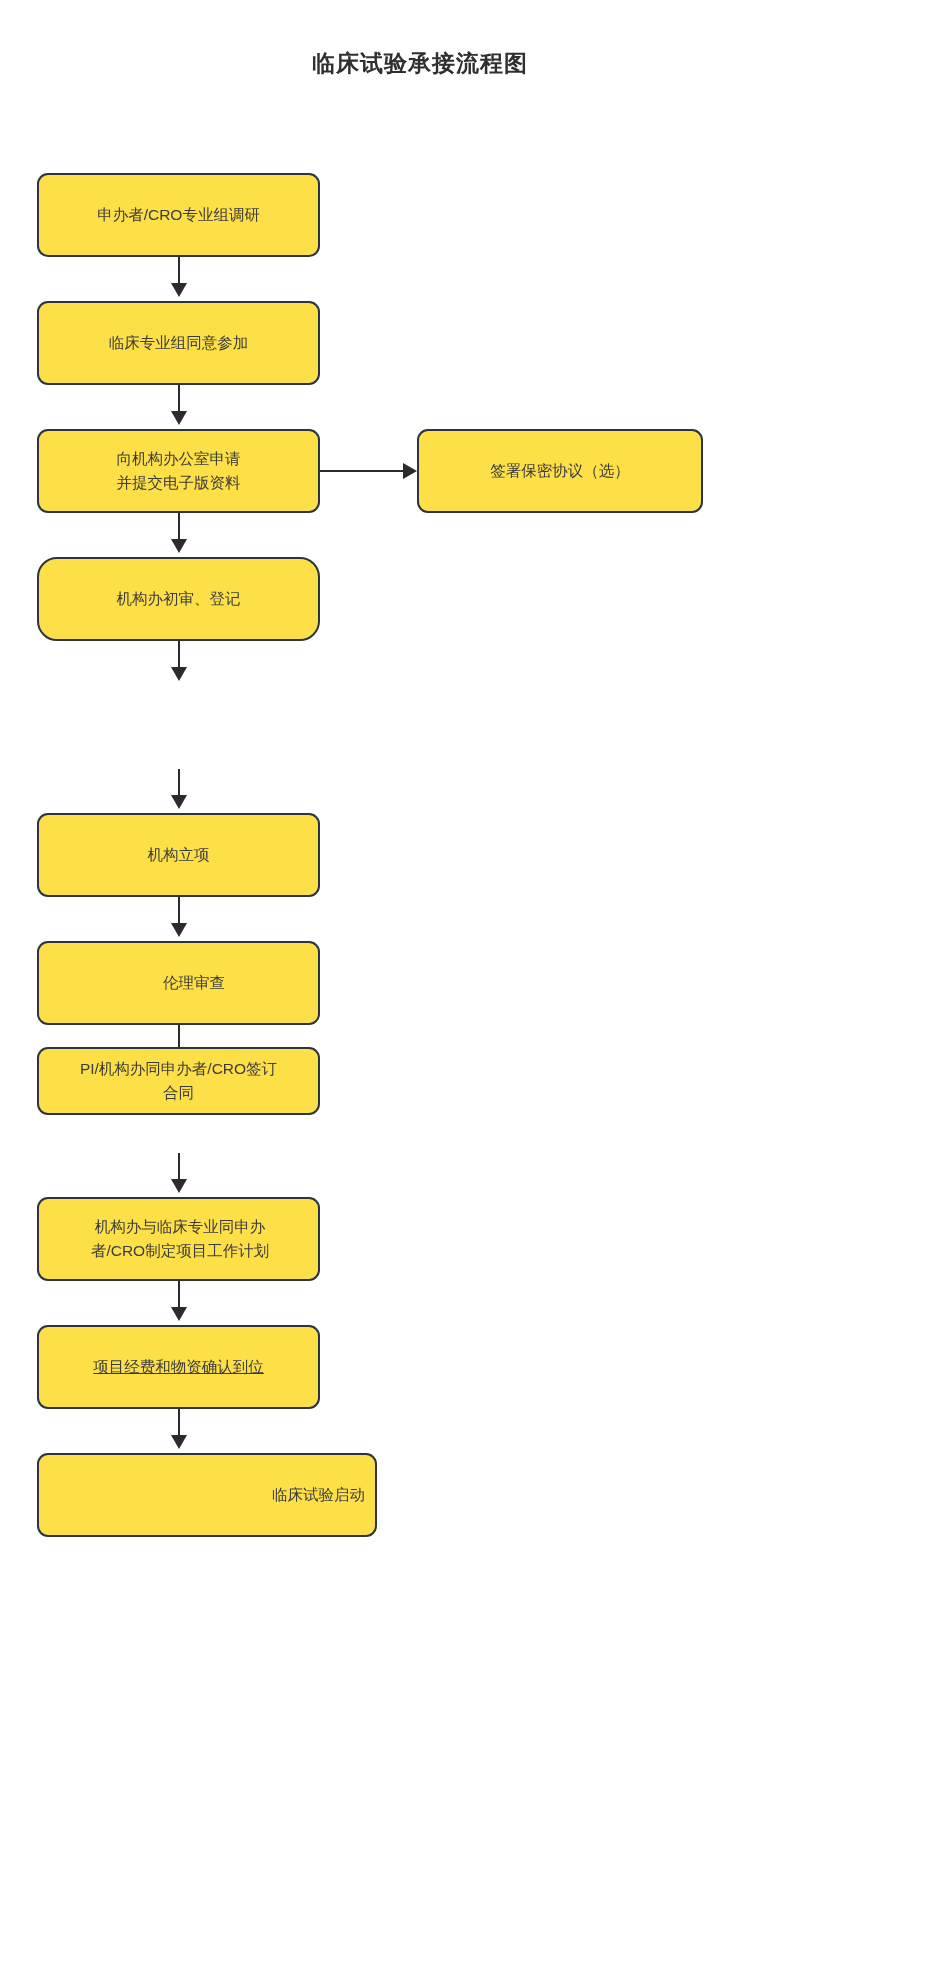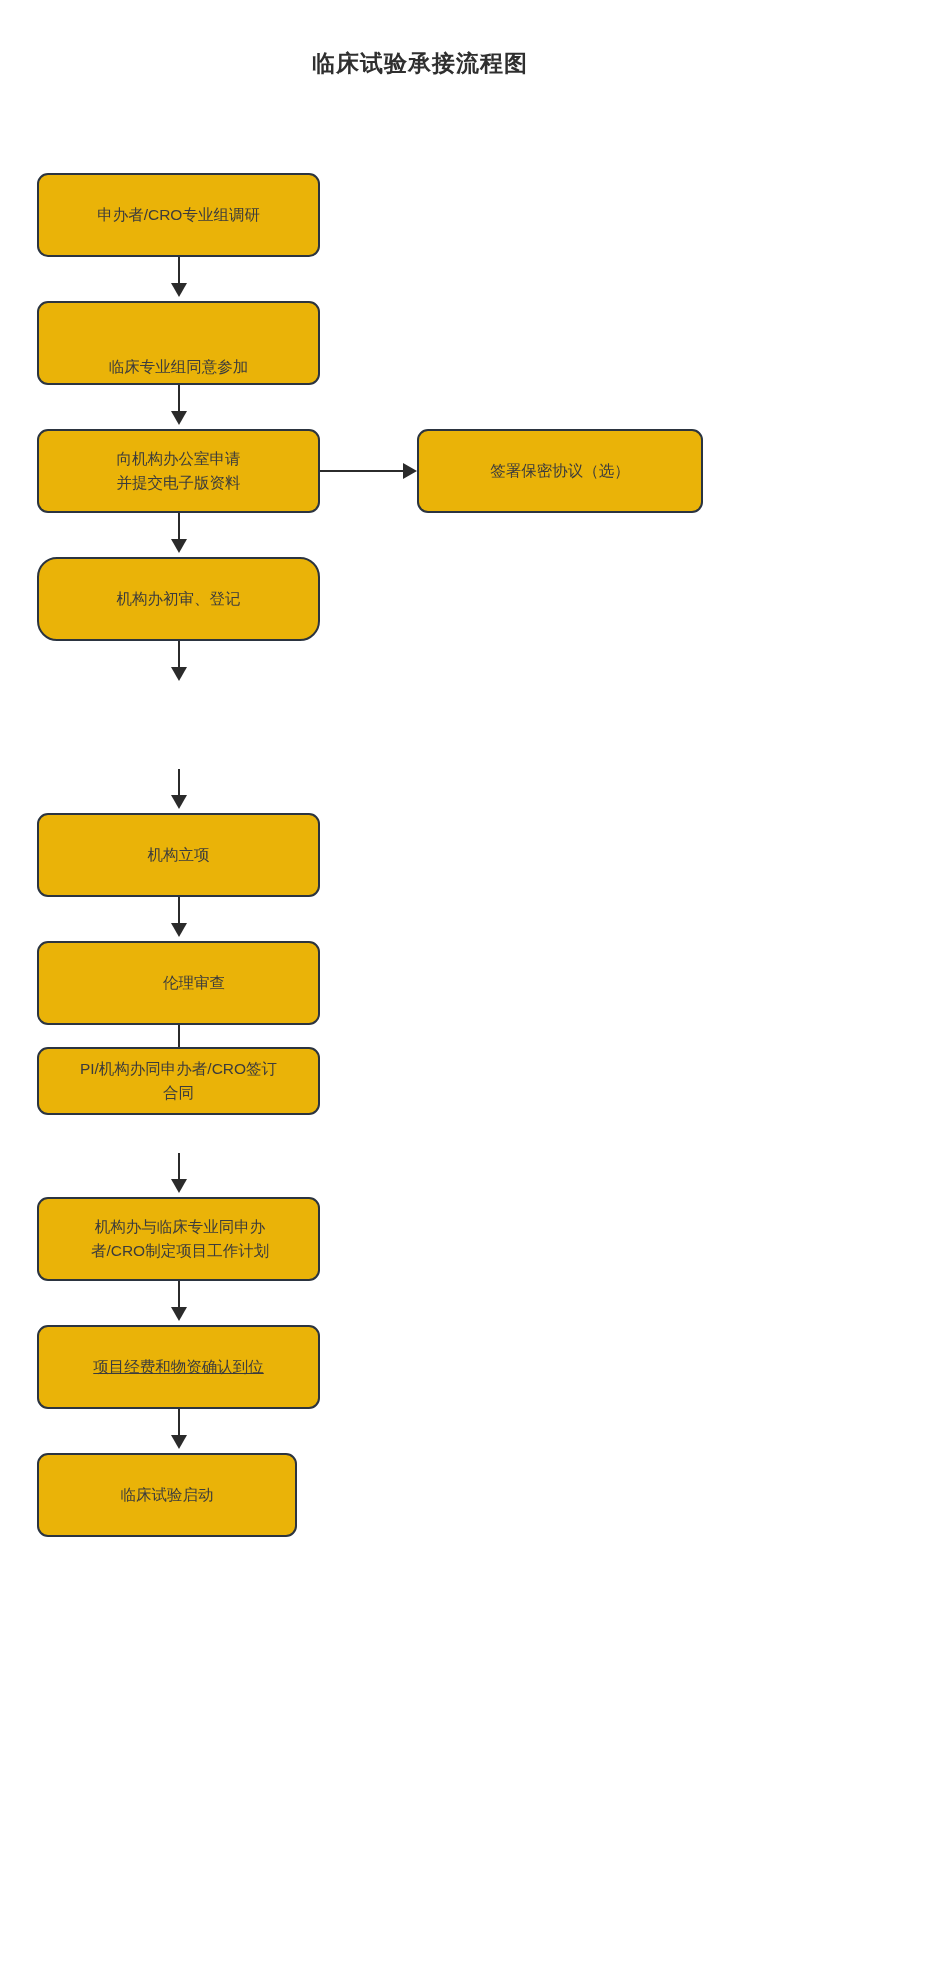--- a/index.html
+++ b/index.html
@@ -21,21 +21,21 @@
     color:#2f2f2f;
     letter-spacing:1px;
     margin-left:40px;
   }
 
   .node{
     position:absolute;
     box-sizing:border-box;
     border:2px solid #2b3440;
     border-radius:11px;
-    background:#eab308;
+    background:#fde047;
     display:flex;
     align-items:center;
     justify-content:center;
     text-align:center;
     color:#3c3c3c;
     font-size:15.5px;
     line-height:1.55;
     padding:4px 10px;
     white-space:pre-line;
   }
@@ -65,21 +65,21 @@
 <div id="chart">
 
   <div class="title">临床试验承接流程图</div>
 
   <div class="node" style="left:37px;top:173px;width:283px;height:84px;">
     <span>申办者/CRO专业组调研</span>
   </div>
   <div class="conn conn-v" style="left:178px;top:257px;height:30px;"></div>
   <div class="arrow-down" style="left:171px;top:283px;"></div>
 
-  <div class="node" style="left:37px;top:301px;width:283px;height:84px;align-items:flex-end;">
+  <div class="node" style="left:37px;top:301px;width:283px;height:84px;">
     <span>临床专业组同意参加</span>
   </div>
   <div class="conn conn-v" style="left:178px;top:385px;height:30px;"></div>
   <div class="arrow-down" style="left:171px;top:411px;"></div>
 
   <div class="node" style="left:37px;top:429px;width:283px;height:84px;">
     <span>向机构办公室申请
 并提交电子版资料</span>
   </div>
 
@@ -127,17 +127,17 @@
   </div>
   <div class="conn conn-v" style="left:178px;top:1281px;height:30px;"></div>
   <div class="arrow-down" style="left:171px;top:1307px;"></div>
 
   <div class="node" style="left:37px;top:1325px;width:283px;height:84px;text-decoration:underline;">
     <span>项目经费和物资确认到位</span>
   </div>
   <div class="conn conn-v" style="left:178px;top:1409px;height:30px;"></div>
   <div class="arrow-down" style="left:171px;top:1435px;"></div>
 
-  <div class="node" style="left:37px;top:1453px;width:260px;height:84px;">
+  <div class="node" style="left:37px;top:1453px;width:340px;height:84px;justify-content:flex-end;">
     <span>临床试验启动</span>
   </div>
 
 </div>
 
 </body></html>

